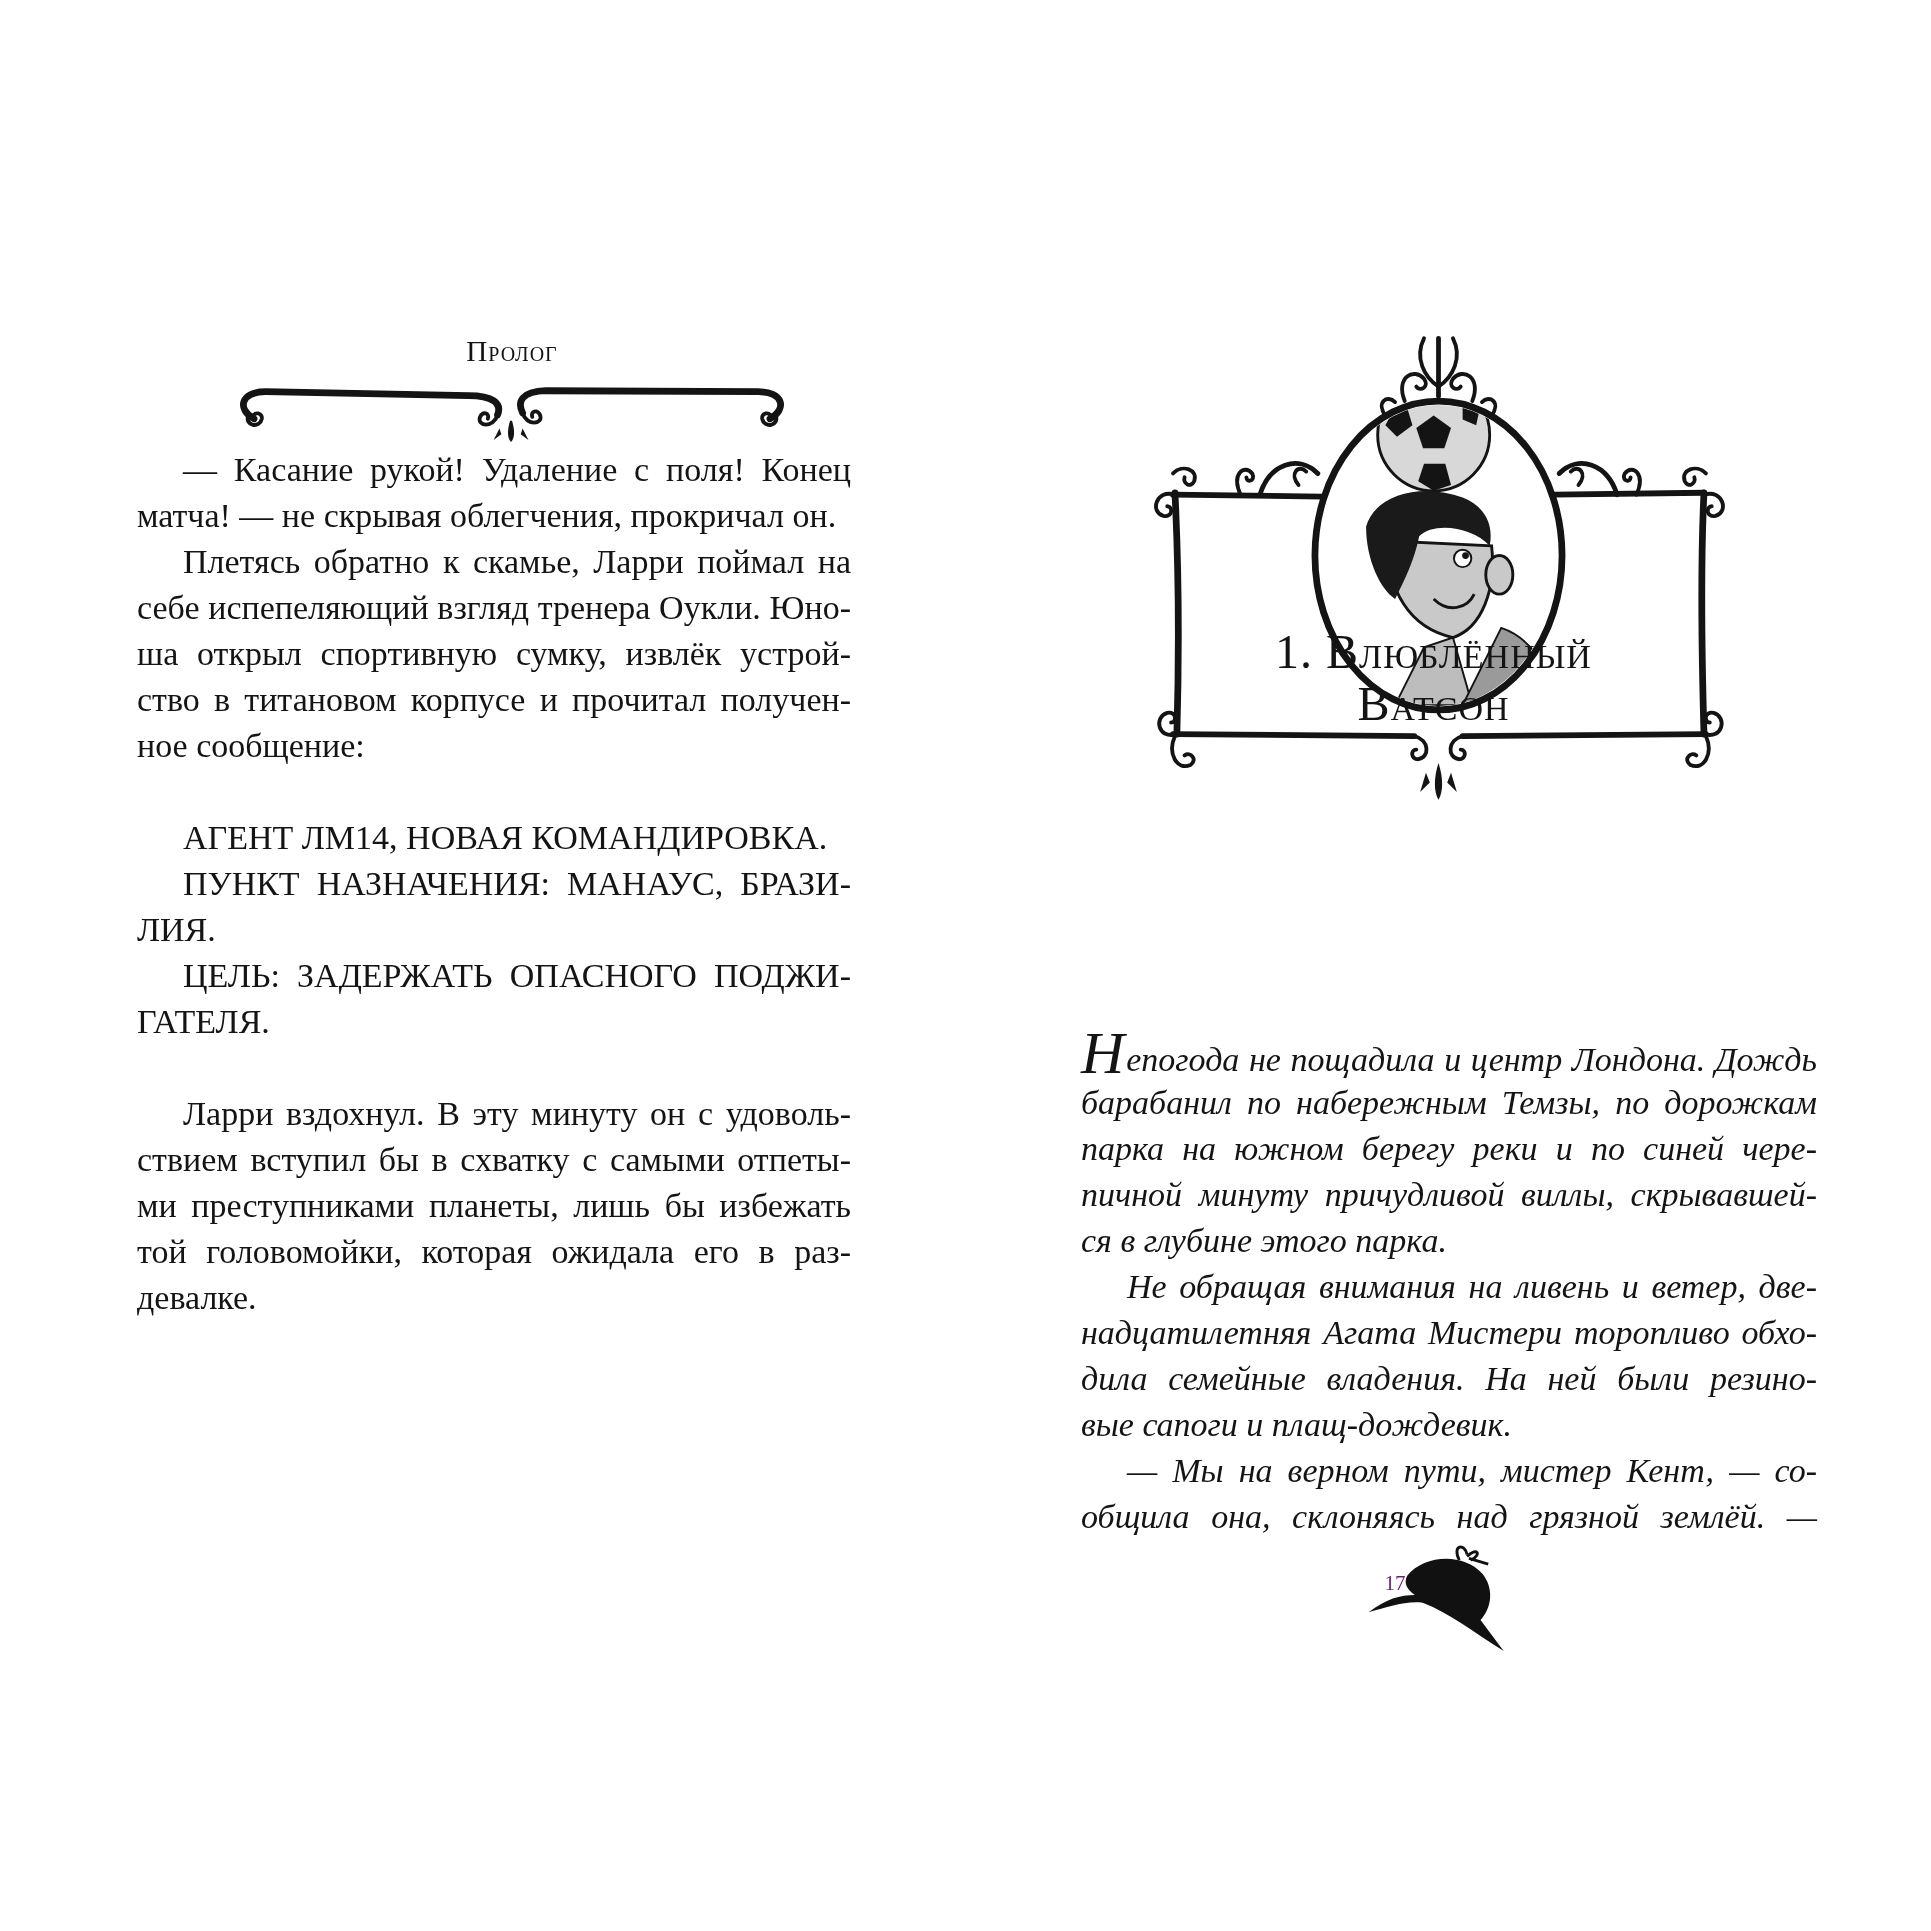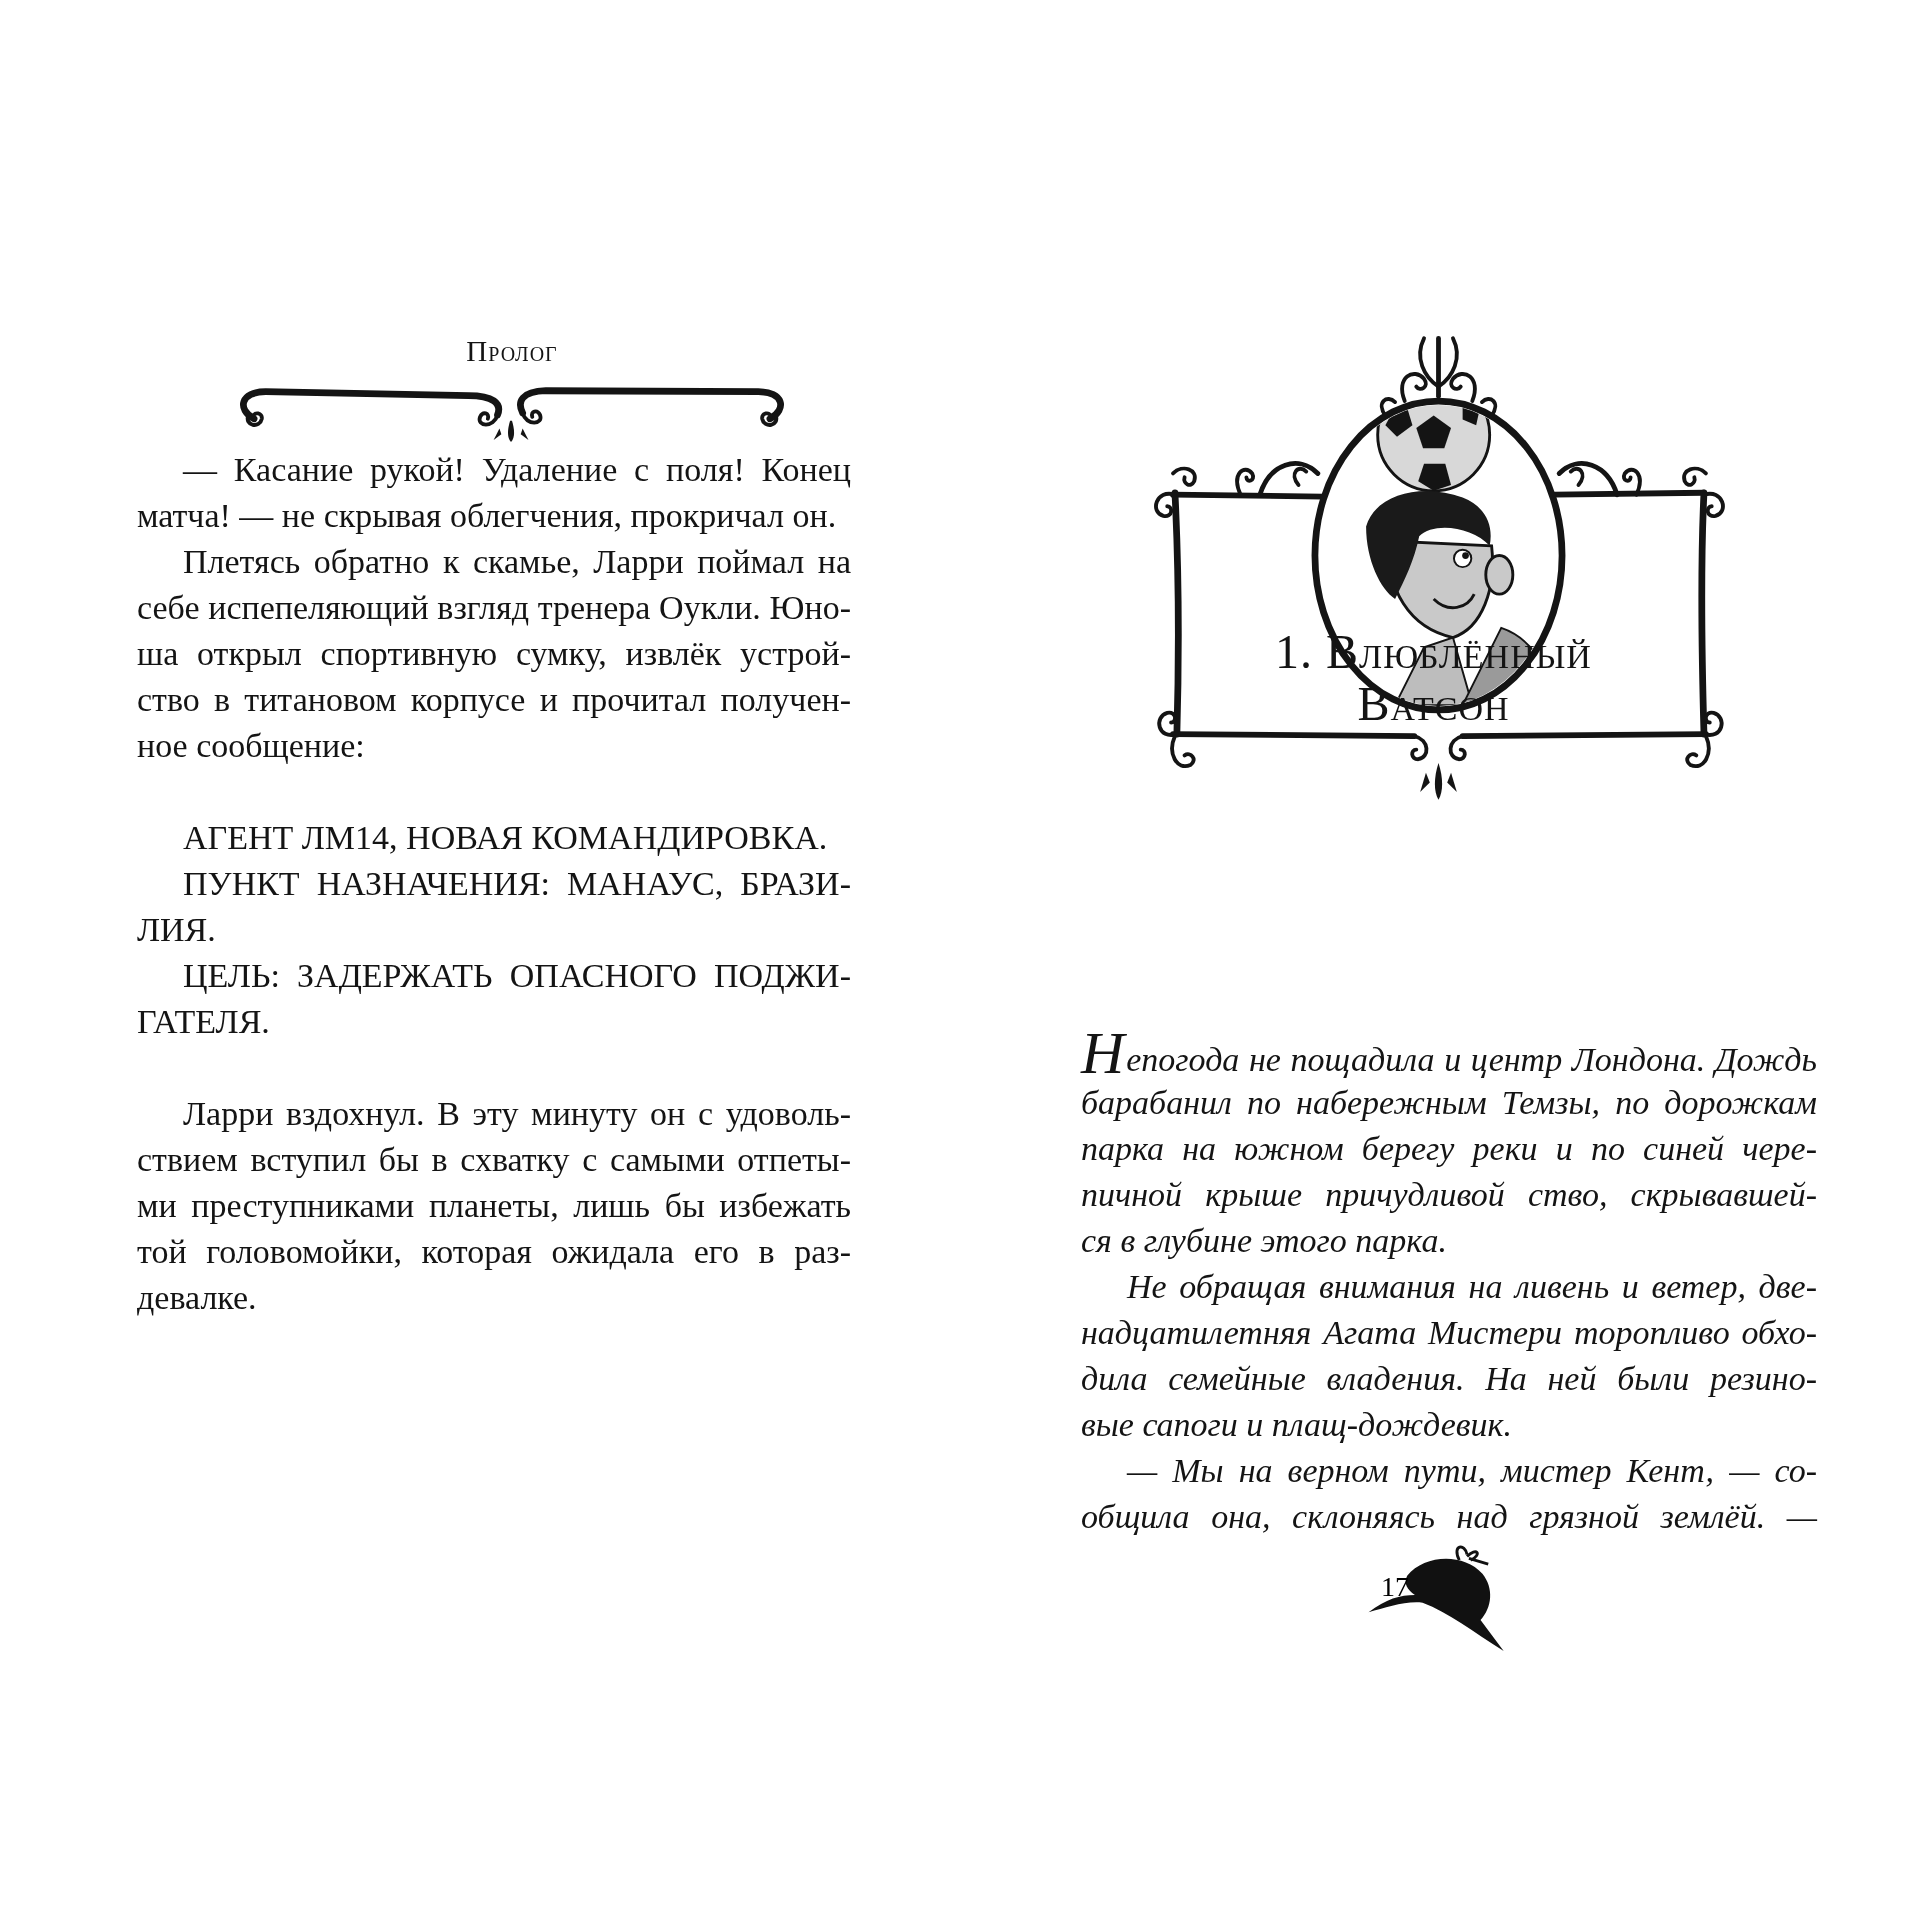--- a/index.html
+++ b/index.html
@@ -30,21 +30,21 @@
 
   
   .chapter-frame { position: absolute; left: 1144px; top: 319px; width: 589px; height: 502px; }
   .chapter-title { position: absolute; left: 1144px; width: 579px; top: 626px; text-align: center;
                    font-size: 48px; line-height: 52px; letter-spacing: 1px; }
   .chapter-title .sc { font-variant: small-caps; }
 
   
   .folio-wrap { position: absolute; left: 1357px; top: 1535px; width: 193px; height: 145px; }
   .folio-num { position: absolute; left: 1366px; top: 1571px; width: 58px; text-align: center;
-               color: #000000; font-size: 28px; }
+               color: #701a75; font-size: 21px; }
 </style>
 </head>
 <body>
 
 <div class="page page-left">
   <div class="running-head">
     <span class="sc">Пролог</span>
   </div>
 
   <svg class="head-ornament" viewBox="0 0 590 70">
@@ -164,21 +164,21 @@
     <span>1.</span>
     <span class="sc">Влюблённый</span>
   </div>
   <div class="sc">Ватсон</div>
 </div>
 
 <div class="text-col right-col" id="right-col">
     <span class="line"><span class="dropcap">Н</span>епогода не пощадила и центр Лондона. Дождь</span>
     <span class="line">барабанил по набережным Темзы, по дорожкам</span>
     <span class="line">парка на южном берегу реки и по синей чере-</span>
-    <span class="line">пичной крыше причудливой ство, скрывавшей-</span>
+    <span class="line">пичной минуту причудливой виллы, скрывавшей-</span>
     <span class="line last">ся в глубине этого парка.</span>
     <span class="line indent">Не обращая внимания на ливень и ветер, две-</span>
     <span class="line">надцатилетняя Агата Мистери торопливо обхо-</span>
     <span class="line">дила семейные владения. На ней были резино-</span>
     <span class="line last">вые сапоги и плащ-дождевик.</span>
     <span class="line indent">— Мы на верном пути, мистер Кент, — со-</span>
     <span class="line">общила она, склоняясь над грязной землёй. —</span>
   </div>
 
 <svg class="folio-wrap" viewBox="0 0 200 150">

